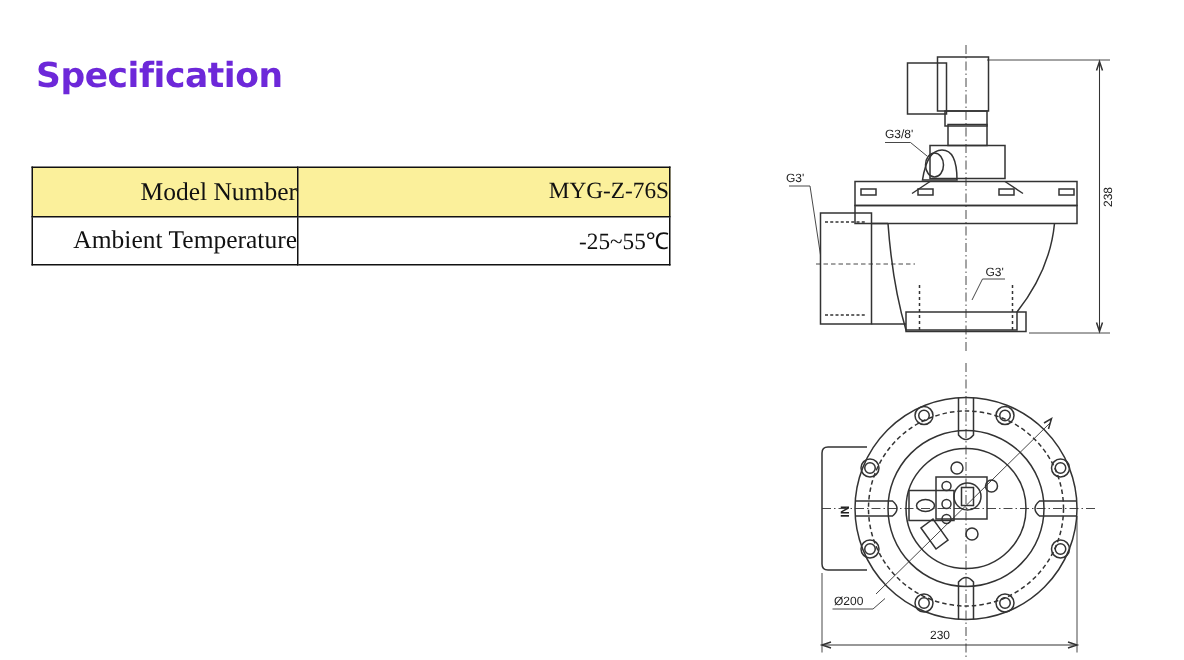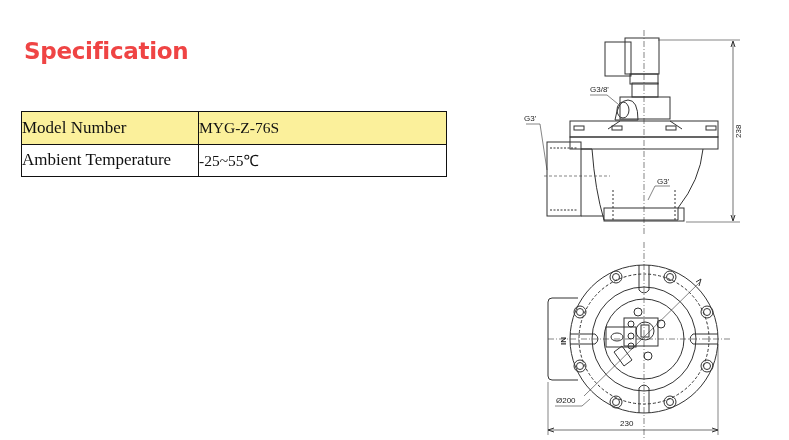--- a/index.html
+++ b/index.html
@@ -1,19 +1,19 @@
 <!DOCTYPE html>
 <html><head>
 <meta charset="utf-8">
 <style>
   html,body{margin:0;padding:0;background:#ffffff;}
   body{width:789px;height:440px;position:relative;overflow:hidden;font-family:"Liberation Serif",serif;}
-  .title{position:absolute;left:24px;top:38px;font-family:"DejaVu Sans",sans-serif;font-weight:bold;font-size:23px;color:#ef4444;letter-spacing:-0.3px;}
+  .title{position:absolute;left:24px;top:38px;font-family:"DejaVu Sans",sans-serif;font-weight:bold;font-size:23px;color:#6d28d9;letter-spacing:-0.3px;}
   table.spec{position:absolute;left:21px;top:111px;border-collapse:collapse;width:426px;}
-  table.spec td{border:1.5px solid #111;height:31.5px;padding:0;text-align:left;font-size:16px;color:#111;}
+  table.spec td{border:1.5px solid #111;height:31.5px;padding:0;text-align:right;font-size:16px;color:#111;}
   table.spec td.k{width:176px;font-size:17px;}
   table.spec tr.yellow td{background:#fbf09b;}
   table.spec td.v{font-size:15.5px;margin-top:20px;}
   .drawing{position:absolute;left:500px;top:20px;width:290px;height:420px;}
   .dim{font-family:"Liberation Sans",sans-serif;font-size:8px;fill:#222;}
 </style>
 </head>
 <body>
 
 <div class="title">Specification</div>

